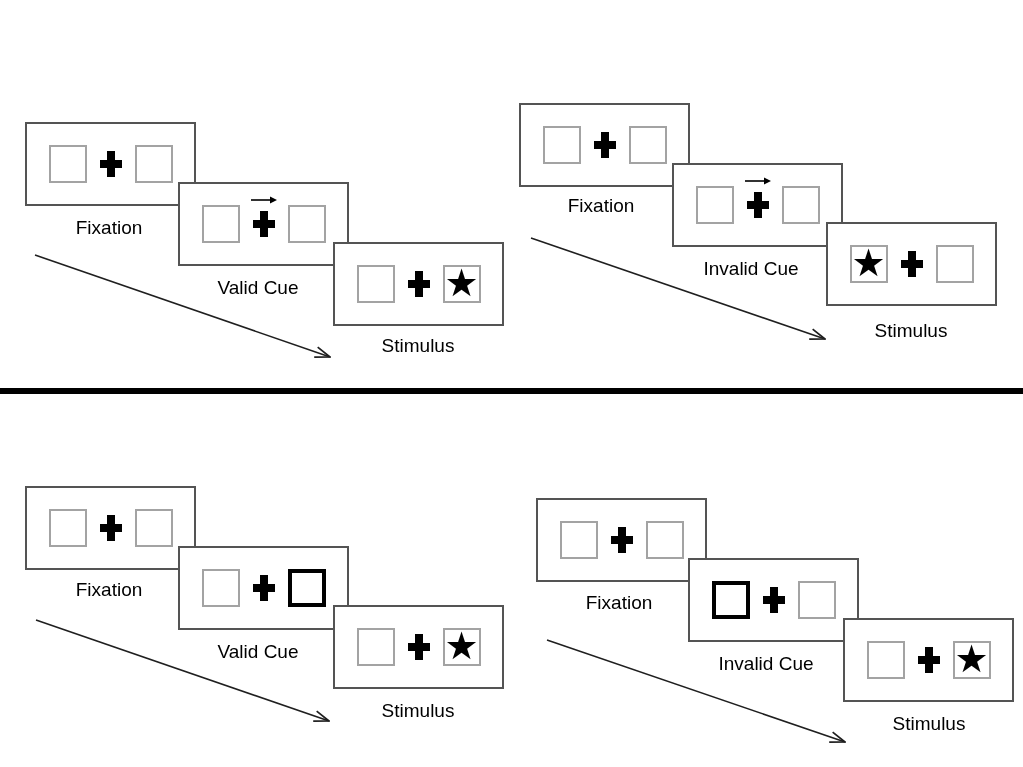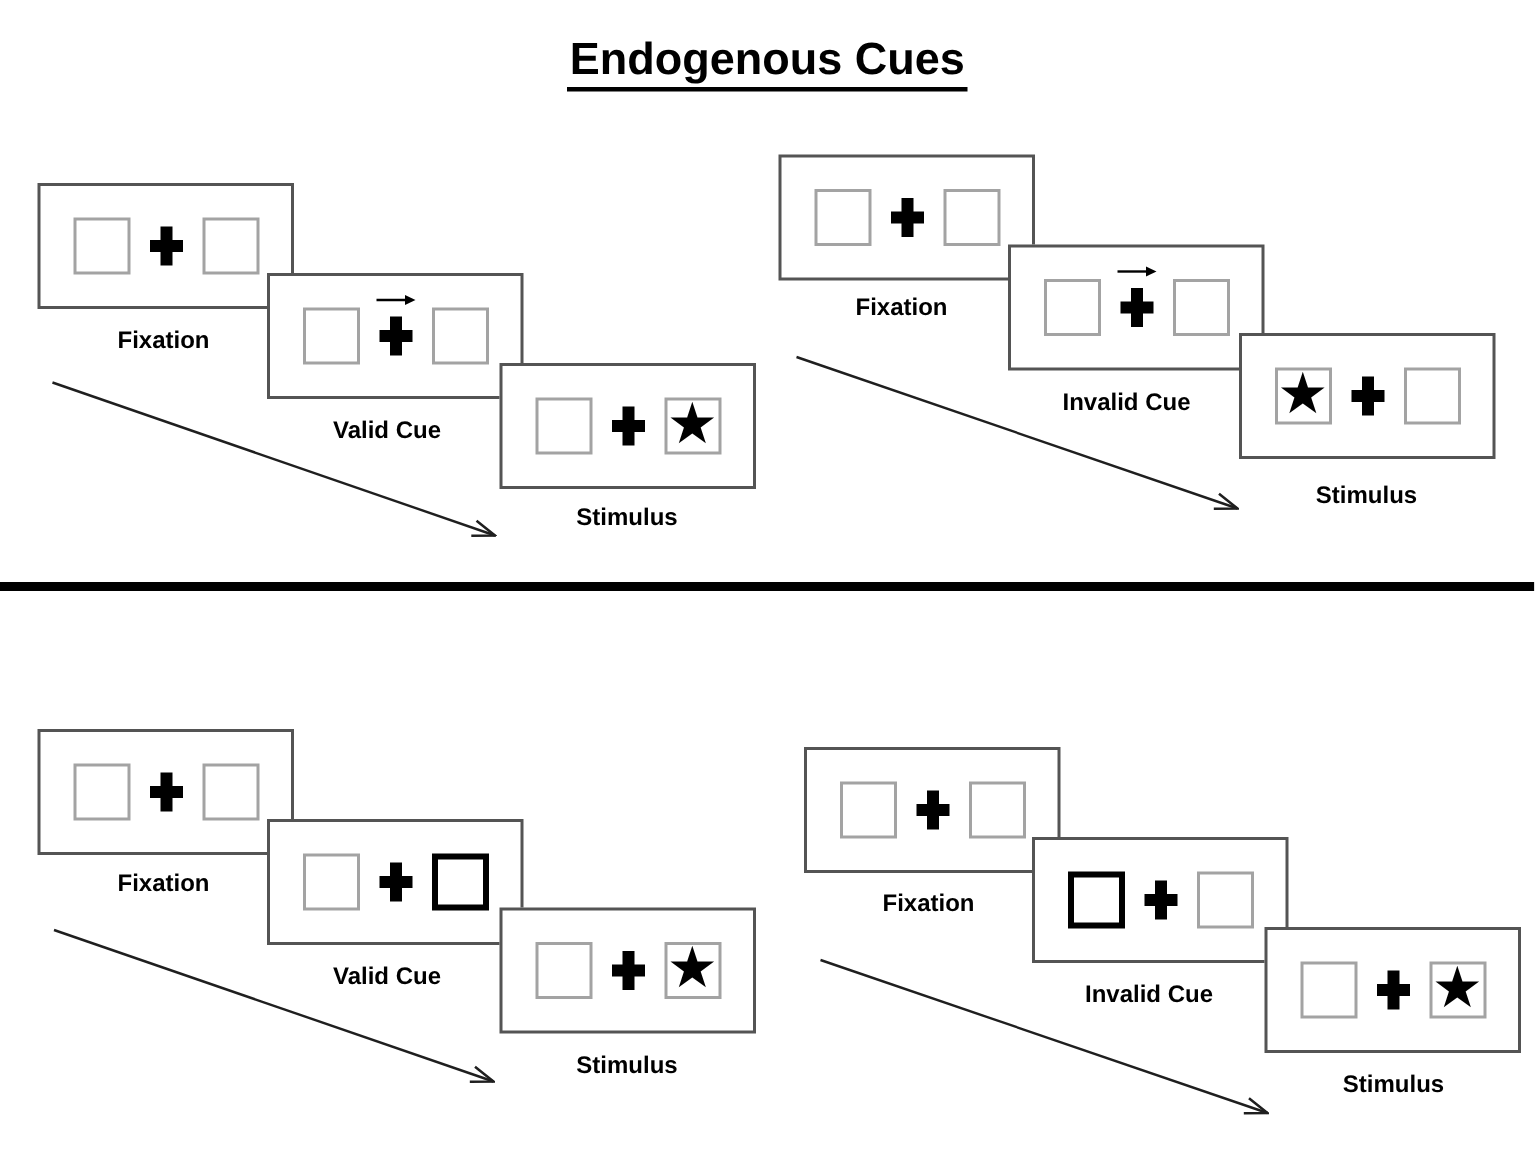--- a/index.html
+++ b/index.html
@@ -24,33 +24,30 @@
     display:flex;align-items:center;justify-content:center;
   }
   .sq.thick{border:4px solid #000;}
   .star{font-size:38px;line-height:38px;margin-top:-3px;color:#000;}
   .cross{position:relative;width:22px;height:26px;flex:none;}
   .cross::before{content:"";position:absolute;left:0;top:9px;width:22px;height:8px;background:#000;}
   .cross::after{content:"";position:absolute;left:7px;top:0;width:8px;height:26px;background:#000;}
   .cue-arrow{position:absolute;left:-3px;top:-16px;}
   .lbl{
     position:absolute;transform:translateX(-50%);white-space:nowrap;
-    font-size:16px;font-weight:bold;line-height:22px;
+    font-size:19px;font-weight:normal;line-height:22px;
   }
   .overlay{position:absolute;left:0;top:0;pointer-events:none;}
   .overlay line{stroke:#1f1f1f;stroke-width:1.6;}
 </style>
 </head>
 <body>
 
 <div id="stage">
 
-  <div class="section-title" style="top:24px">
-    <span class="title-text">Endogenous Cues</span>
-  </div>
 
   <div class="panel" style="left:25px;top:122px;z-index:1">
     <span class="sq"></span>
     <span class="cross"></span>
     <span class="sq"></span>
   </div>
   <div class="panel" style="left:178px;top:182px;z-index:2">
     <span class="sq"></span>
     <span class="cross">
       <svg class="cue-arrow" width="28" height="10" viewBox="0 0 28 10">

